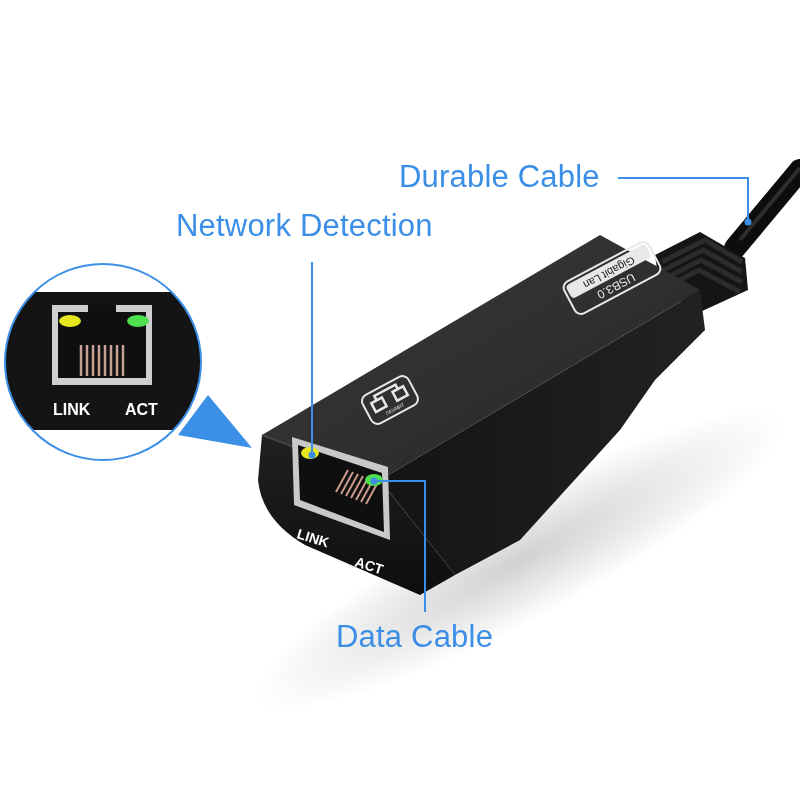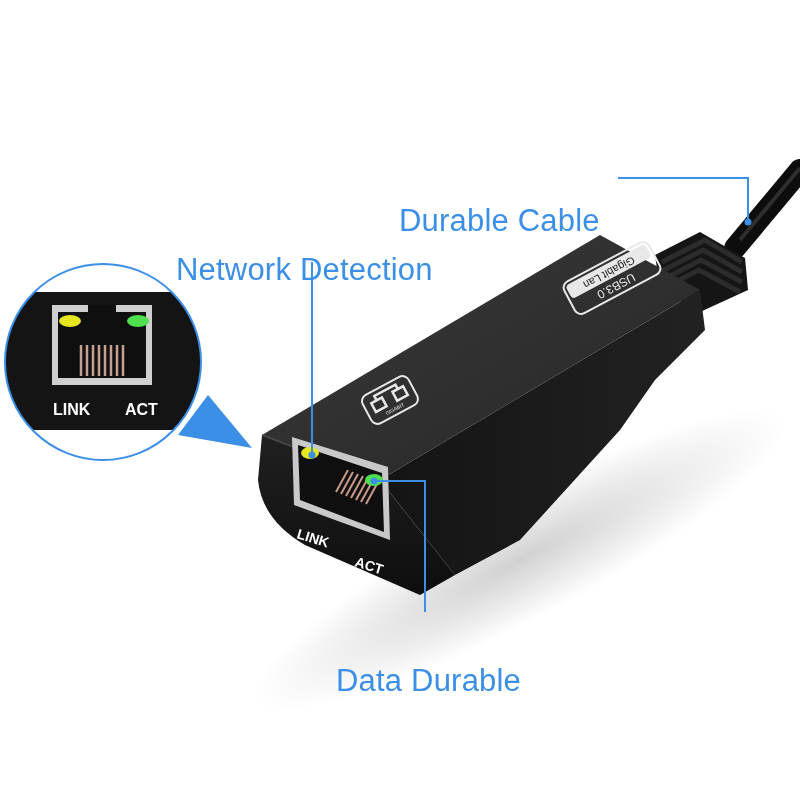--- a/index.html
+++ b/index.html
@@ -1,18 +1,18 @@
 <!DOCTYPE html>
 <html><head>
 <meta charset="utf-8">
 <style>
   html,body{margin:0;padding:0;background:#ffffff;}
   body{width:800px;height:800px;position:relative;overflow:hidden;font-family:"Liberation Sans",sans-serif;}
   .stage{position:absolute;left:0;top:0;width:800px;height:800px;}
-  .label{position:absolute;color:#3b8fe6;font-size:31px;white-space:nowrap;letter-spacing:0.2px;line-height:1;margin-top:44px;}
+  .label{position:absolute;color:#3b8fe6;font-size:31px;white-space:nowrap;letter-spacing:0.2px;line-height:1;}
   .lbl-cable{left:399px;top:161px;}
   .lbl-net{left:176px;top:210px;}
   .lbl-data{left:336px;top:621px;}
   svg{position:absolute;left:0;top:0;}
   .zoom-text{font-family:"Liberation Sans",sans-serif;font-weight:700;fill:#ffffff;}
 </style>
 </head>
 <body>
 
 <div class="stage">
@@ -133,14 +133,14 @@
         <ellipse cx="138" cy="321" rx="11" ry="6" fill="#4fe04f"></ellipse>
         <text class="zoom-text" x="53" y="415" font-size="16">LINK</text>
         <text class="zoom-text" x="125" y="415" font-size="16">ACT</text>
       </g>
       <circle cx="103" cy="362" r="98" fill="none" stroke="#3b8fe6" stroke-width="2"></circle>
     </g>
   </svg>
 
   <div class="label lbl-cable">Durable Cable</div>
   <div class="label lbl-net">Network Detection</div>
-  <div class="label lbl-data">Data Durable</div>
+  <div class="label lbl-data">Data Cable</div>
 </div>
 
 </body></html>

